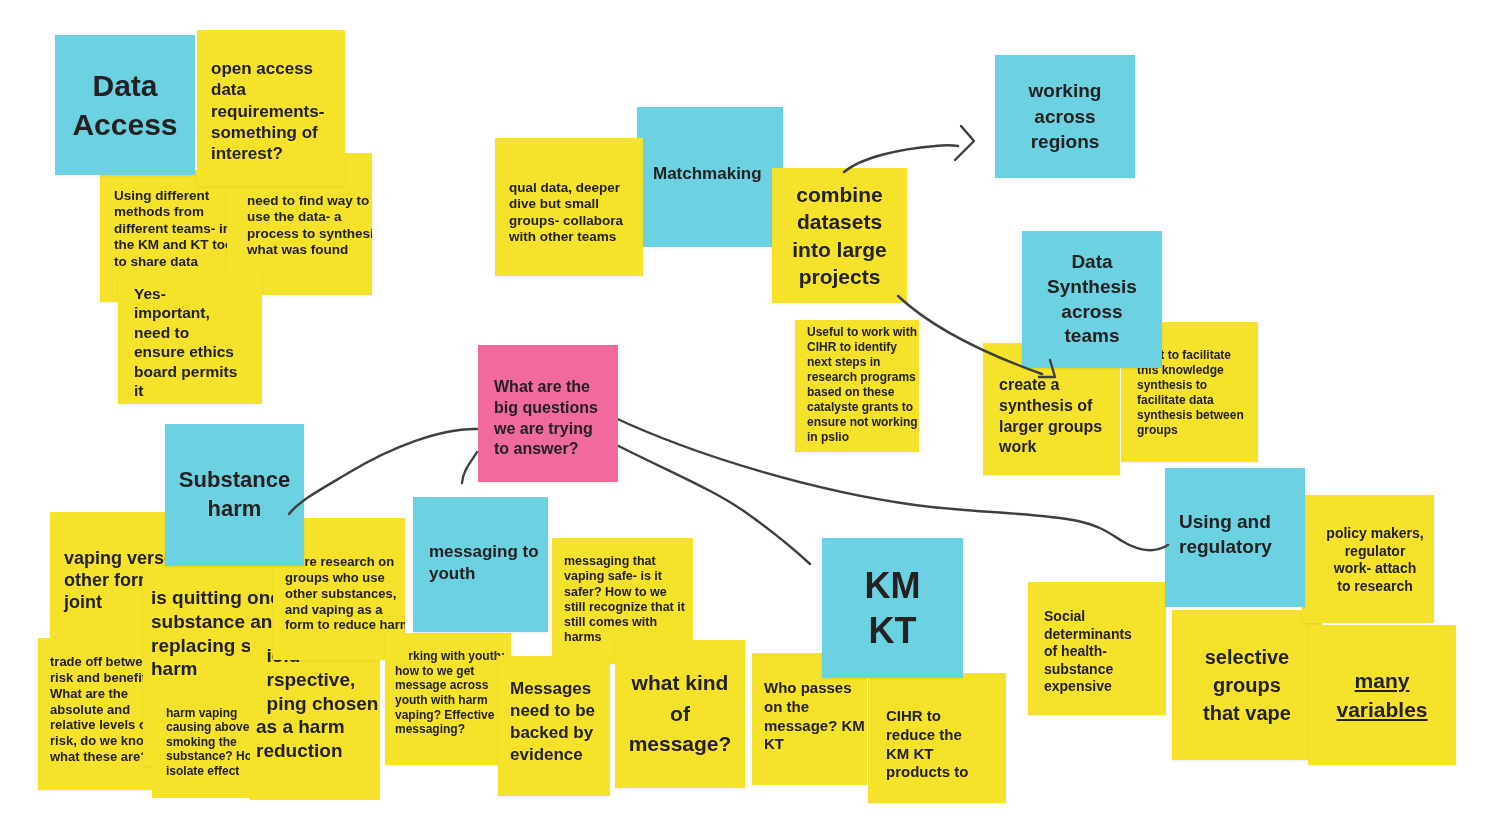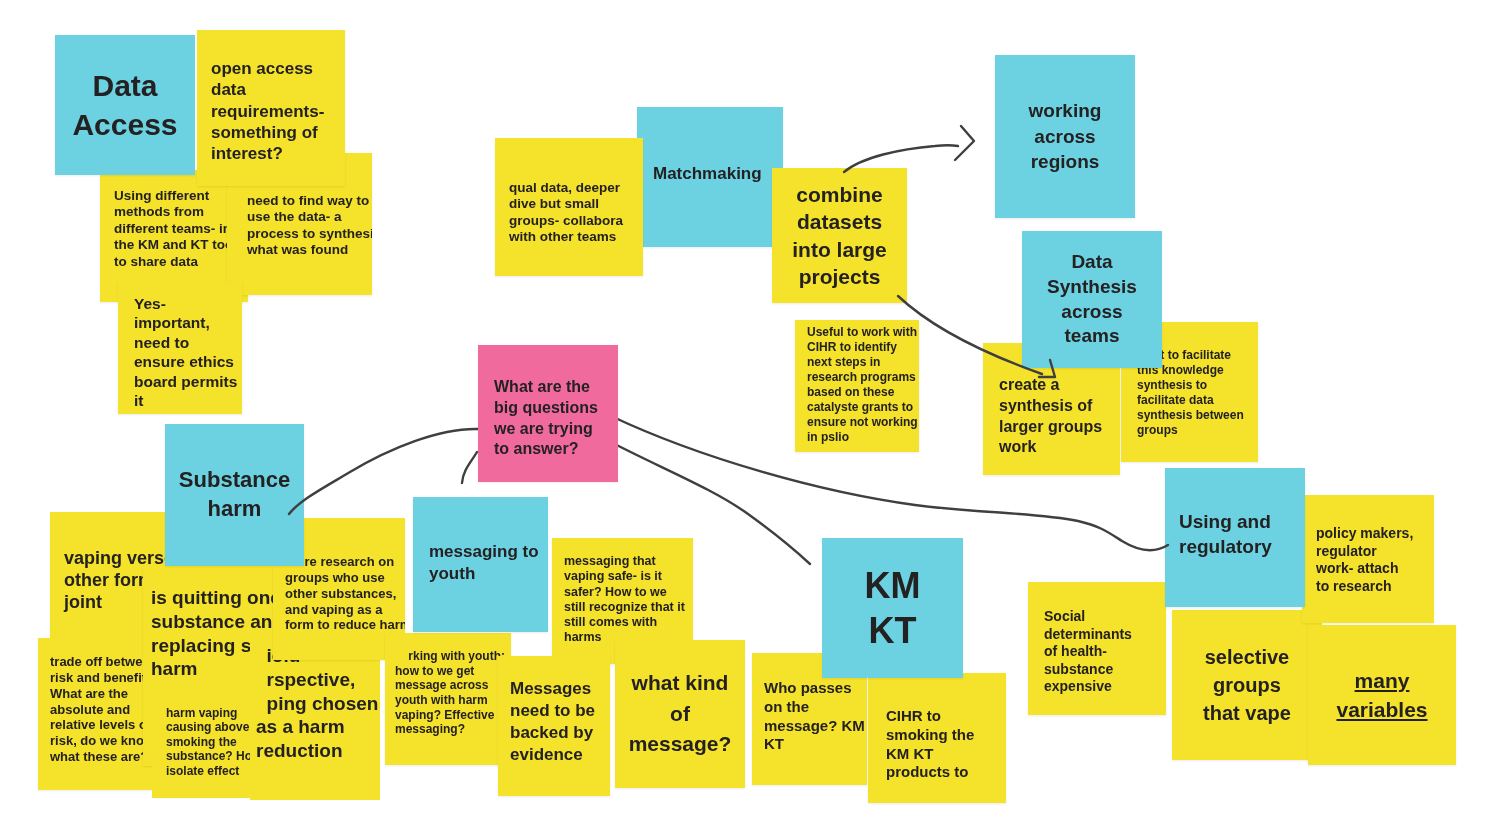--- a/index.html
+++ b/index.html
@@ -122,21 +122,21 @@
     </div>
 
   <div class="note yellow" style="left:197px;top:30px;width:148px;height:156px;font-size:17px;padding:28px 2px 0 14px;line-height:1.25;">
     <span class="txt">open access
 data
 requirements-
 something of
 interest?</span>
     </div>
 
-  <div class="note yellow" style="left:118px;top:282px;width:124px;height:132px;font-size:15.5px;padding:12px 0 0 16px;line-height:1.25;">
+  <div class="note yellow" style="left:118px;top:272px;width:144px;height:132px;font-size:15.5px;padding:12px 0 0 16px;line-height:1.25;">
     <span class="txt">Yes-
 important,
 need to
 ensure ethics
 board permits
 it</span>
     </div>
 
   <div class="note cyan center" style="left:55px;top:35px;width:140px;height:140px;font-size:30px;line-height:1.3;">
     <span class="txt">Data
@@ -155,21 +155,21 @@
     </div>
 
 
   <div class="note yellow center" style="left:772px;top:168px;width:135px;height:135px;font-size:21px;line-height:1.3;">
     <span class="txt">combine
 datasets
 into large
 projects</span>
     </div>
 
-  <div class="note cyan center" style="left:995px;top:55px;width:140px;height:163px;font-size:19px;line-height:1.35;">
+  <div class="note cyan center" style="left:995px;top:55px;width:140px;height:123px;font-size:19px;line-height:1.35;">
     <span class="txt">working
 across
 regions</span>
     </div>
 
   <div class="note yellow" style="left:795px;top:320px;width:124px;height:132px;font-size:12px;padding:5px 0 0 12px;line-height:1.25;">
     <span class="txt">Useful to work with
 CIHR to identify
 next steps in
 research programs
@@ -221,21 +221,21 @@
 
   <div class="note yellow" style="left:752px;top:653px;width:115px;height:132px;font-size:15px;padding:26px 0 0 12px;line-height:1.25;">
     <span class="txt">Who passes
 on the
 message? KM
 KT</span>
     </div>
 
   <div class="note yellow" style="left:868px;top:673px;width:138px;height:130px;font-size:15px;padding:34px 0 0 18px;line-height:1.25;">
     <span class="txt">CIHR to
-smoking the
+reduce the
 KM KT
 products to</span>
     </div>
 
   <div class="note cyan center" style="left:822px;top:538px;width:141px;height:140px;font-size:36px;line-height:1.25;">
     <span class="txt">KM
 KT</span>
     </div>
 
   <div class="note yellow" style="left:1028px;top:582px;width:138px;height:133px;font-size:14px;padding:26px 0 0 16px;line-height:1.25;">
@@ -245,21 +245,21 @@
 substance
 expensive</span>
     </div>
 
   <div class="note yellow center" style="left:1172px;top:610px;width:150px;height:150px;font-size:20px;line-height:1.4;">
     <span class="txt">selective
 groups
 that vape</span>
     </div>
 
-  <div class="note yellow" style="left:1302px;top:495px;width:132px;height:128px;font-size:14px;padding:30px 0 0 14px;line-height:1.25;">
+  <div class="note yellow" style="left:1302px;top:495px;width:132px;height:128px;font-size:14px;padding:30px 0 0 14px;line-height:1.25;text-align:center;">
     <span class="txt">policy makers,
 regulator
 work- attach
 to research</span>
     </div>
 
   <div class="note cyan" style="left:1165px;top:468px;width:140px;height:139px;font-size:19px;padding:42px 0 0 14px;line-height:1.3;">
     <span class="txt">Using and
 regulatory</span>
     </div>

